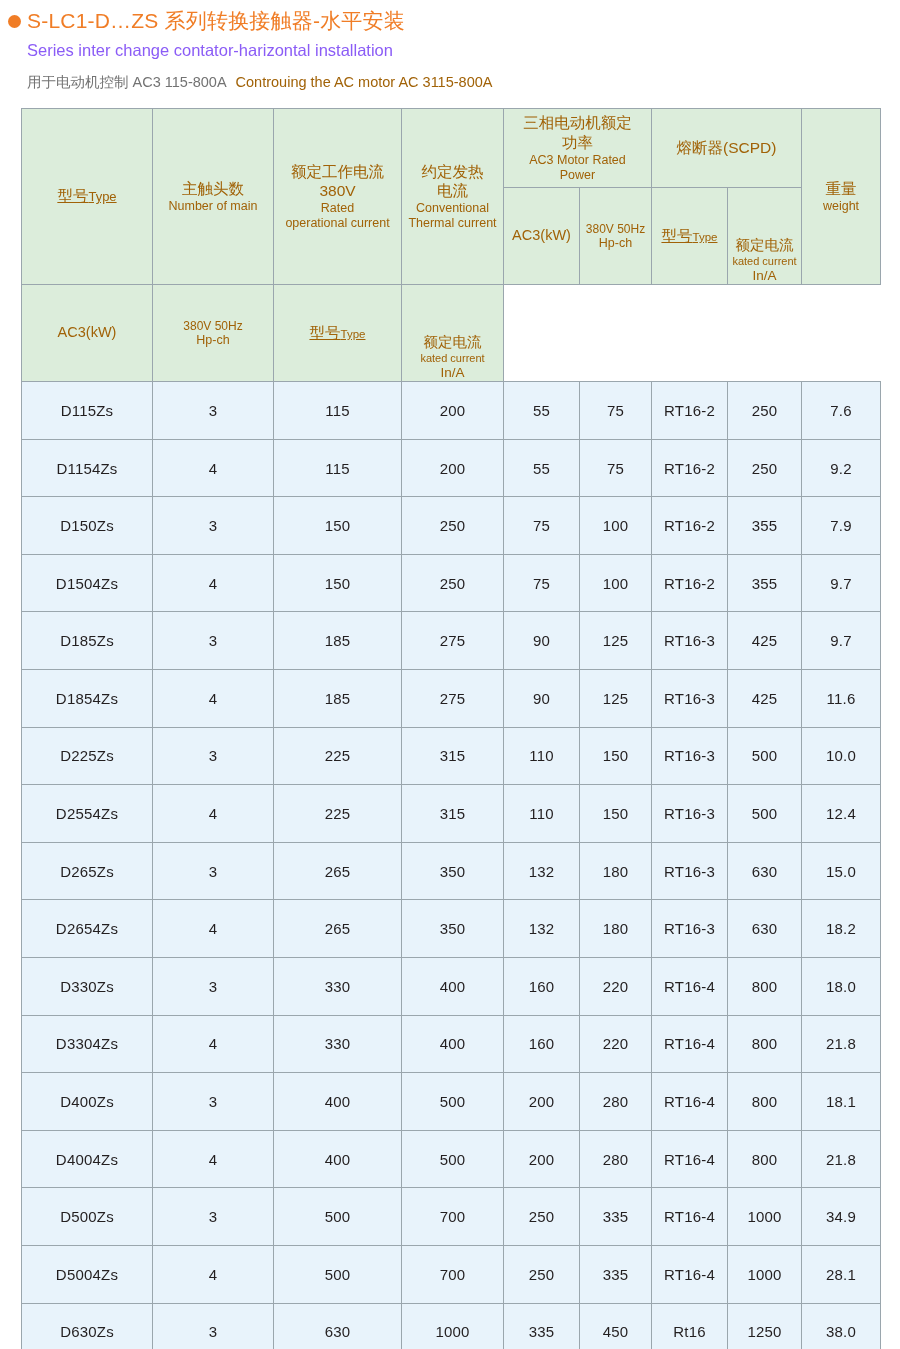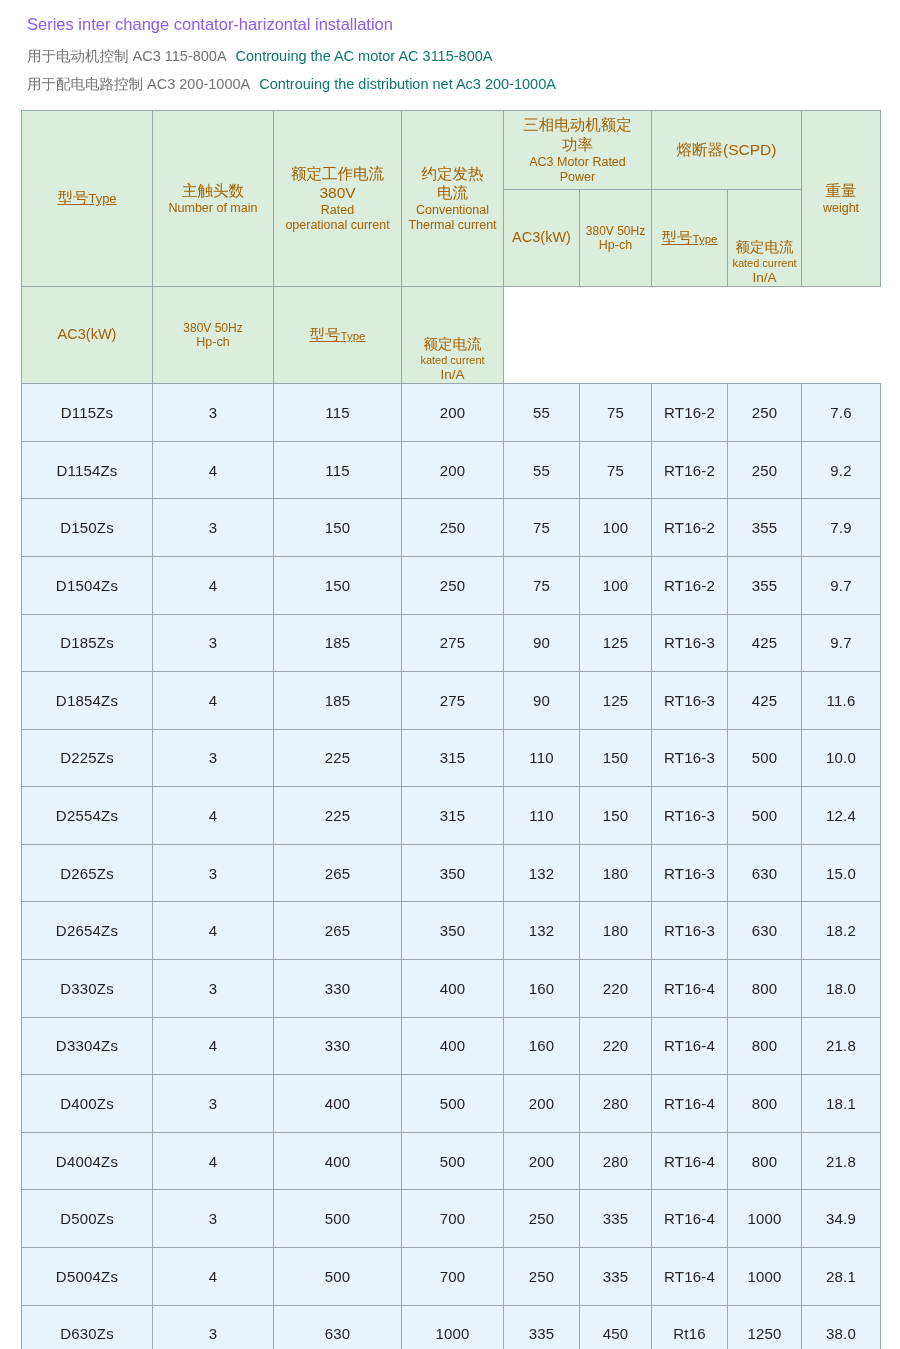--- a/index.html
+++ b/index.html
@@ -54,21 +54,21 @@
   .sub-line {
     font-size: 14.5px;
     line-height: 1.95;
     white-space: nowrap;
     color: #231f20;
   }
   .sub-line .cn {
     color: #737373;
   }
   .sub-line .en {
-    color: #0f766e;
+    color: #a16207;
     margin-left: 9px;
     text-align: center;
   }
 
   
   .table-wrap {
     margin: 12px 20px 0 21px;
   }
   table.spec {
     border-collapse: collapse;
@@ -131,27 +131,28 @@
   }
   .h-row-inline {
     line-height: 1.3;
     text-decoration: underline;
   }
 </style>
 </head>
 <body>
 
 <div class="doc-header">
+  <div class="title-row">
+    <span class="bullet"></span>
+    <span class="title-cn">S-LC1-D…ZS 系列转换接触器-水平安装</span>
+  </div>
   <div class="title-en">Series inter change contator-harizontal installation</div>
   <div class="sub-lines">
     <div class="sub-line">
       <span class="cn">用于电动机控制 AC3  115-800A</span><span class="en">Controuing the AC motor AC 3115-800A</span>
-    </div>
-    <div class="sub-line">
-      <span class="cn">用于配电电路控制 AC3  200-1000A</span><span class="en">Controuing the distribution net Ac3 200-1000A</span>
     </div>
   </div>
 </div>
 
 <div class="table-wrap">
   <table class="spec">
     <colgroup>
       <col style="width:131px">
       <col style="width:121px">
       <col style="width:128px">

